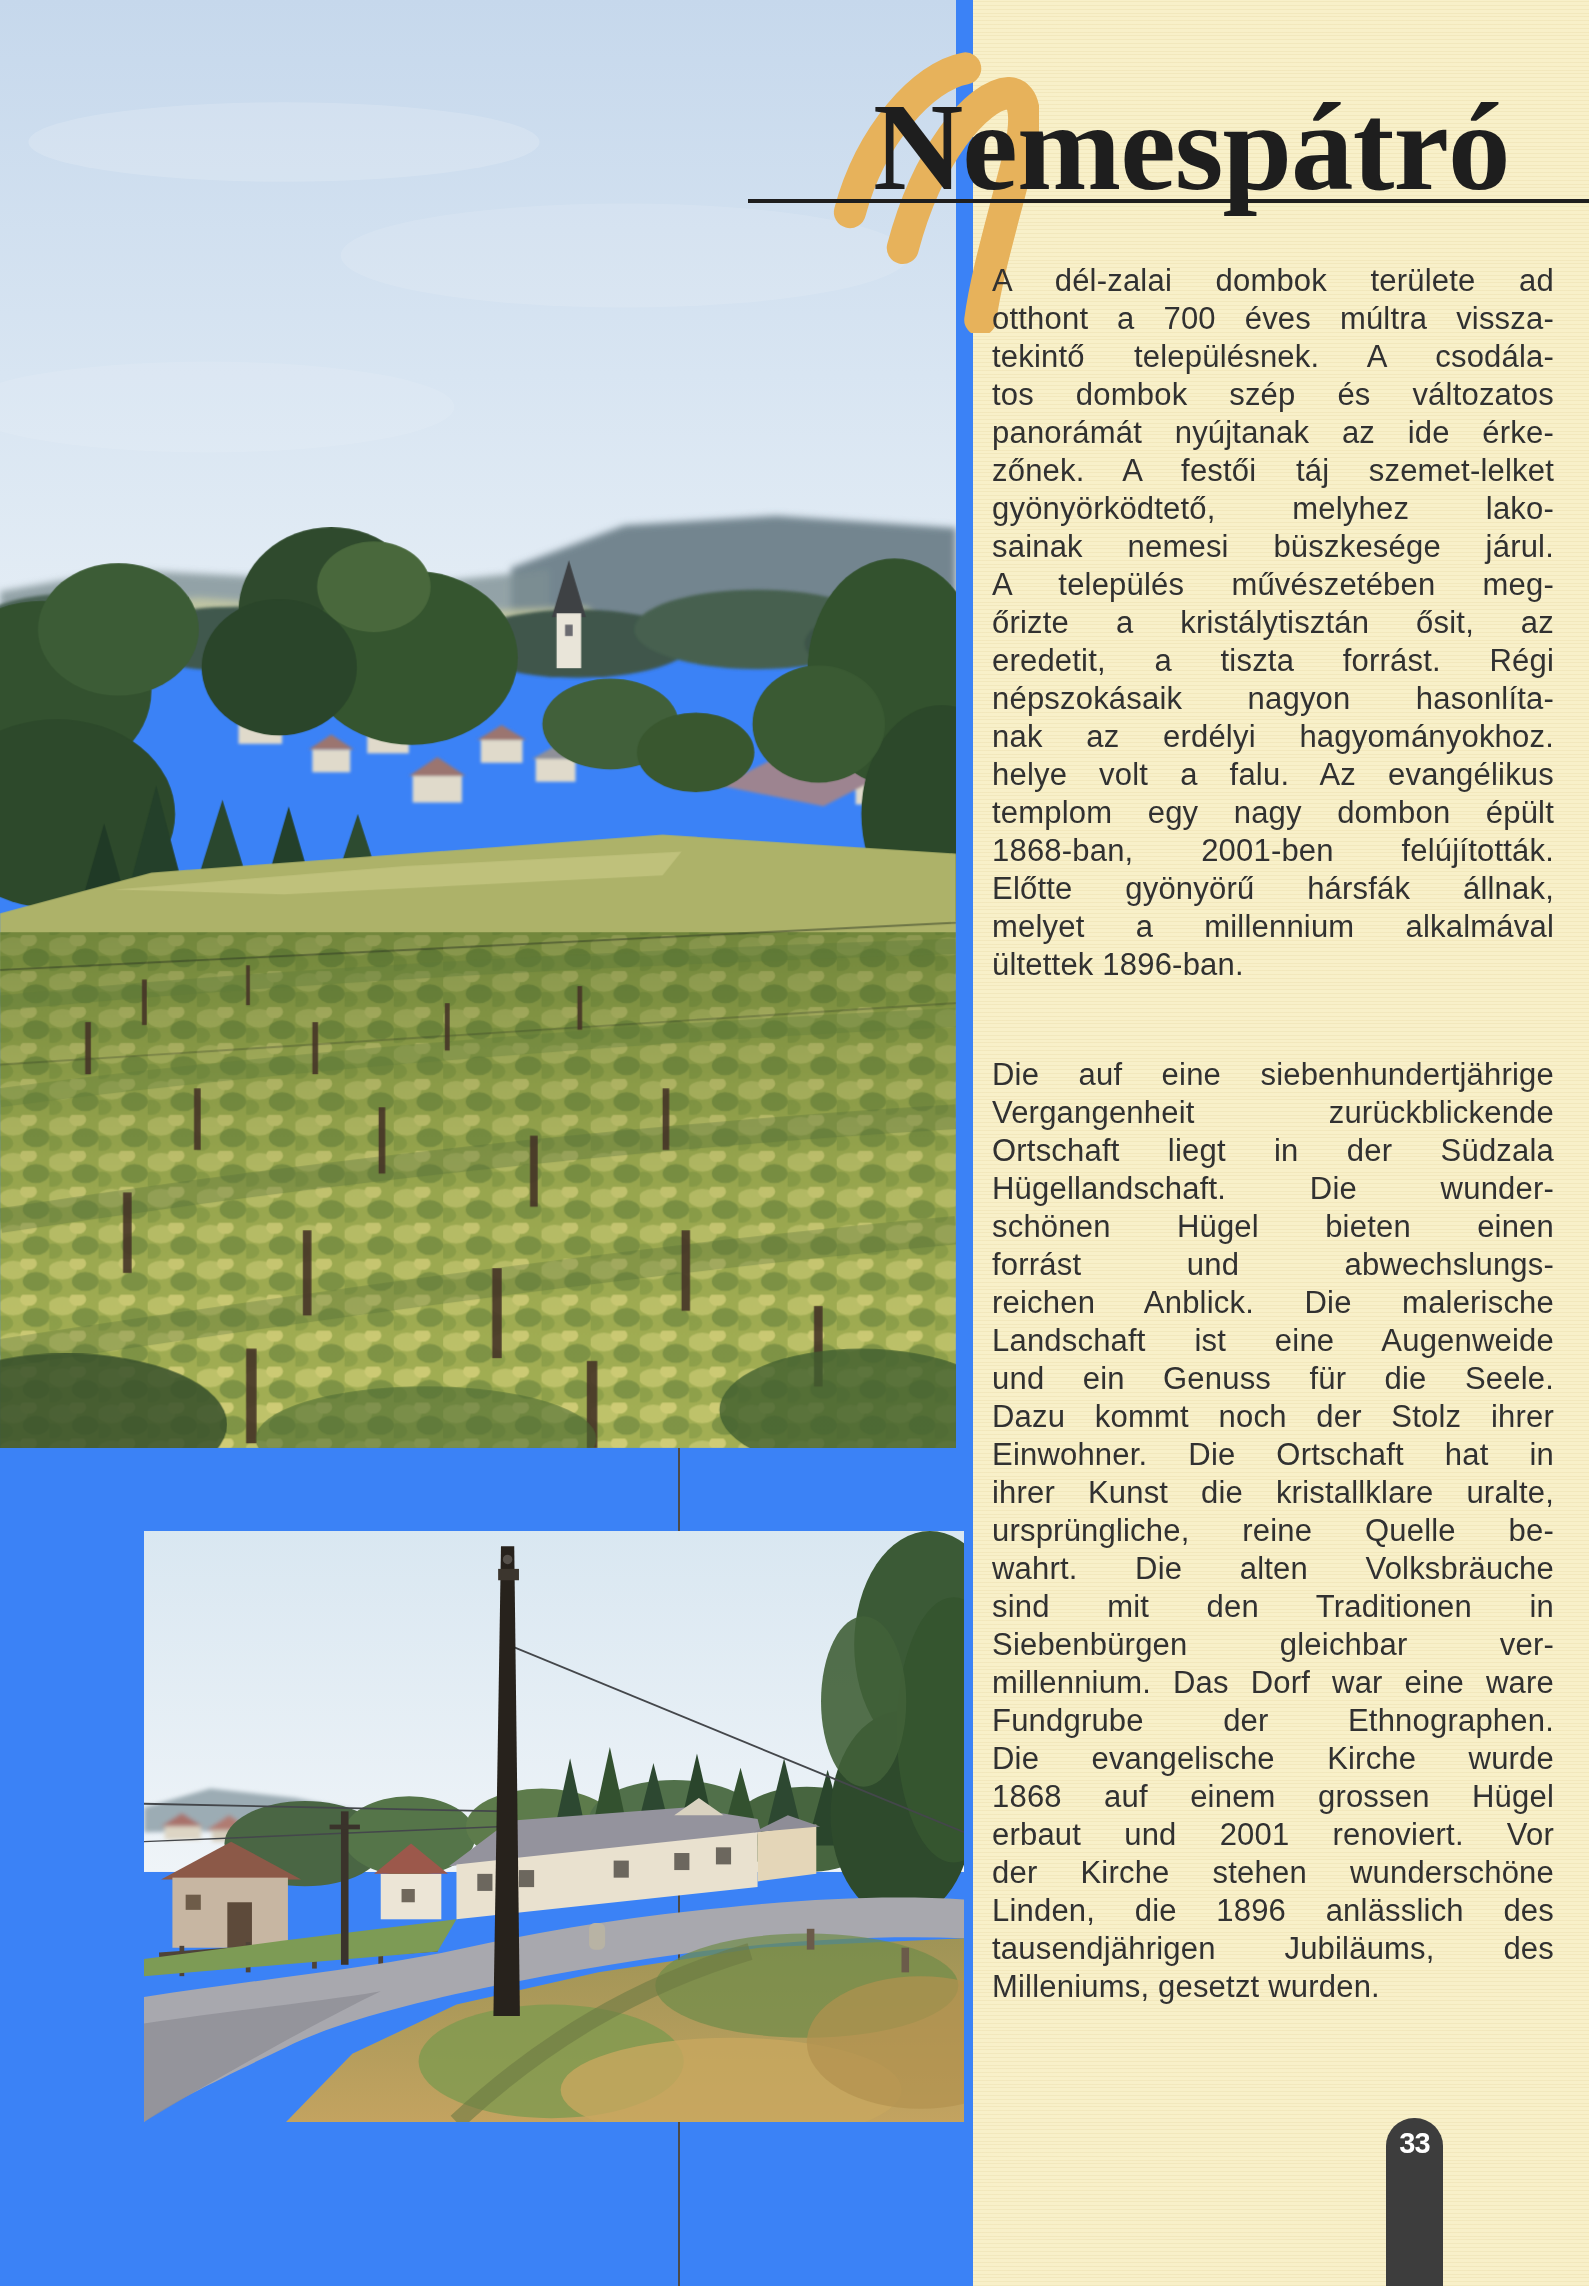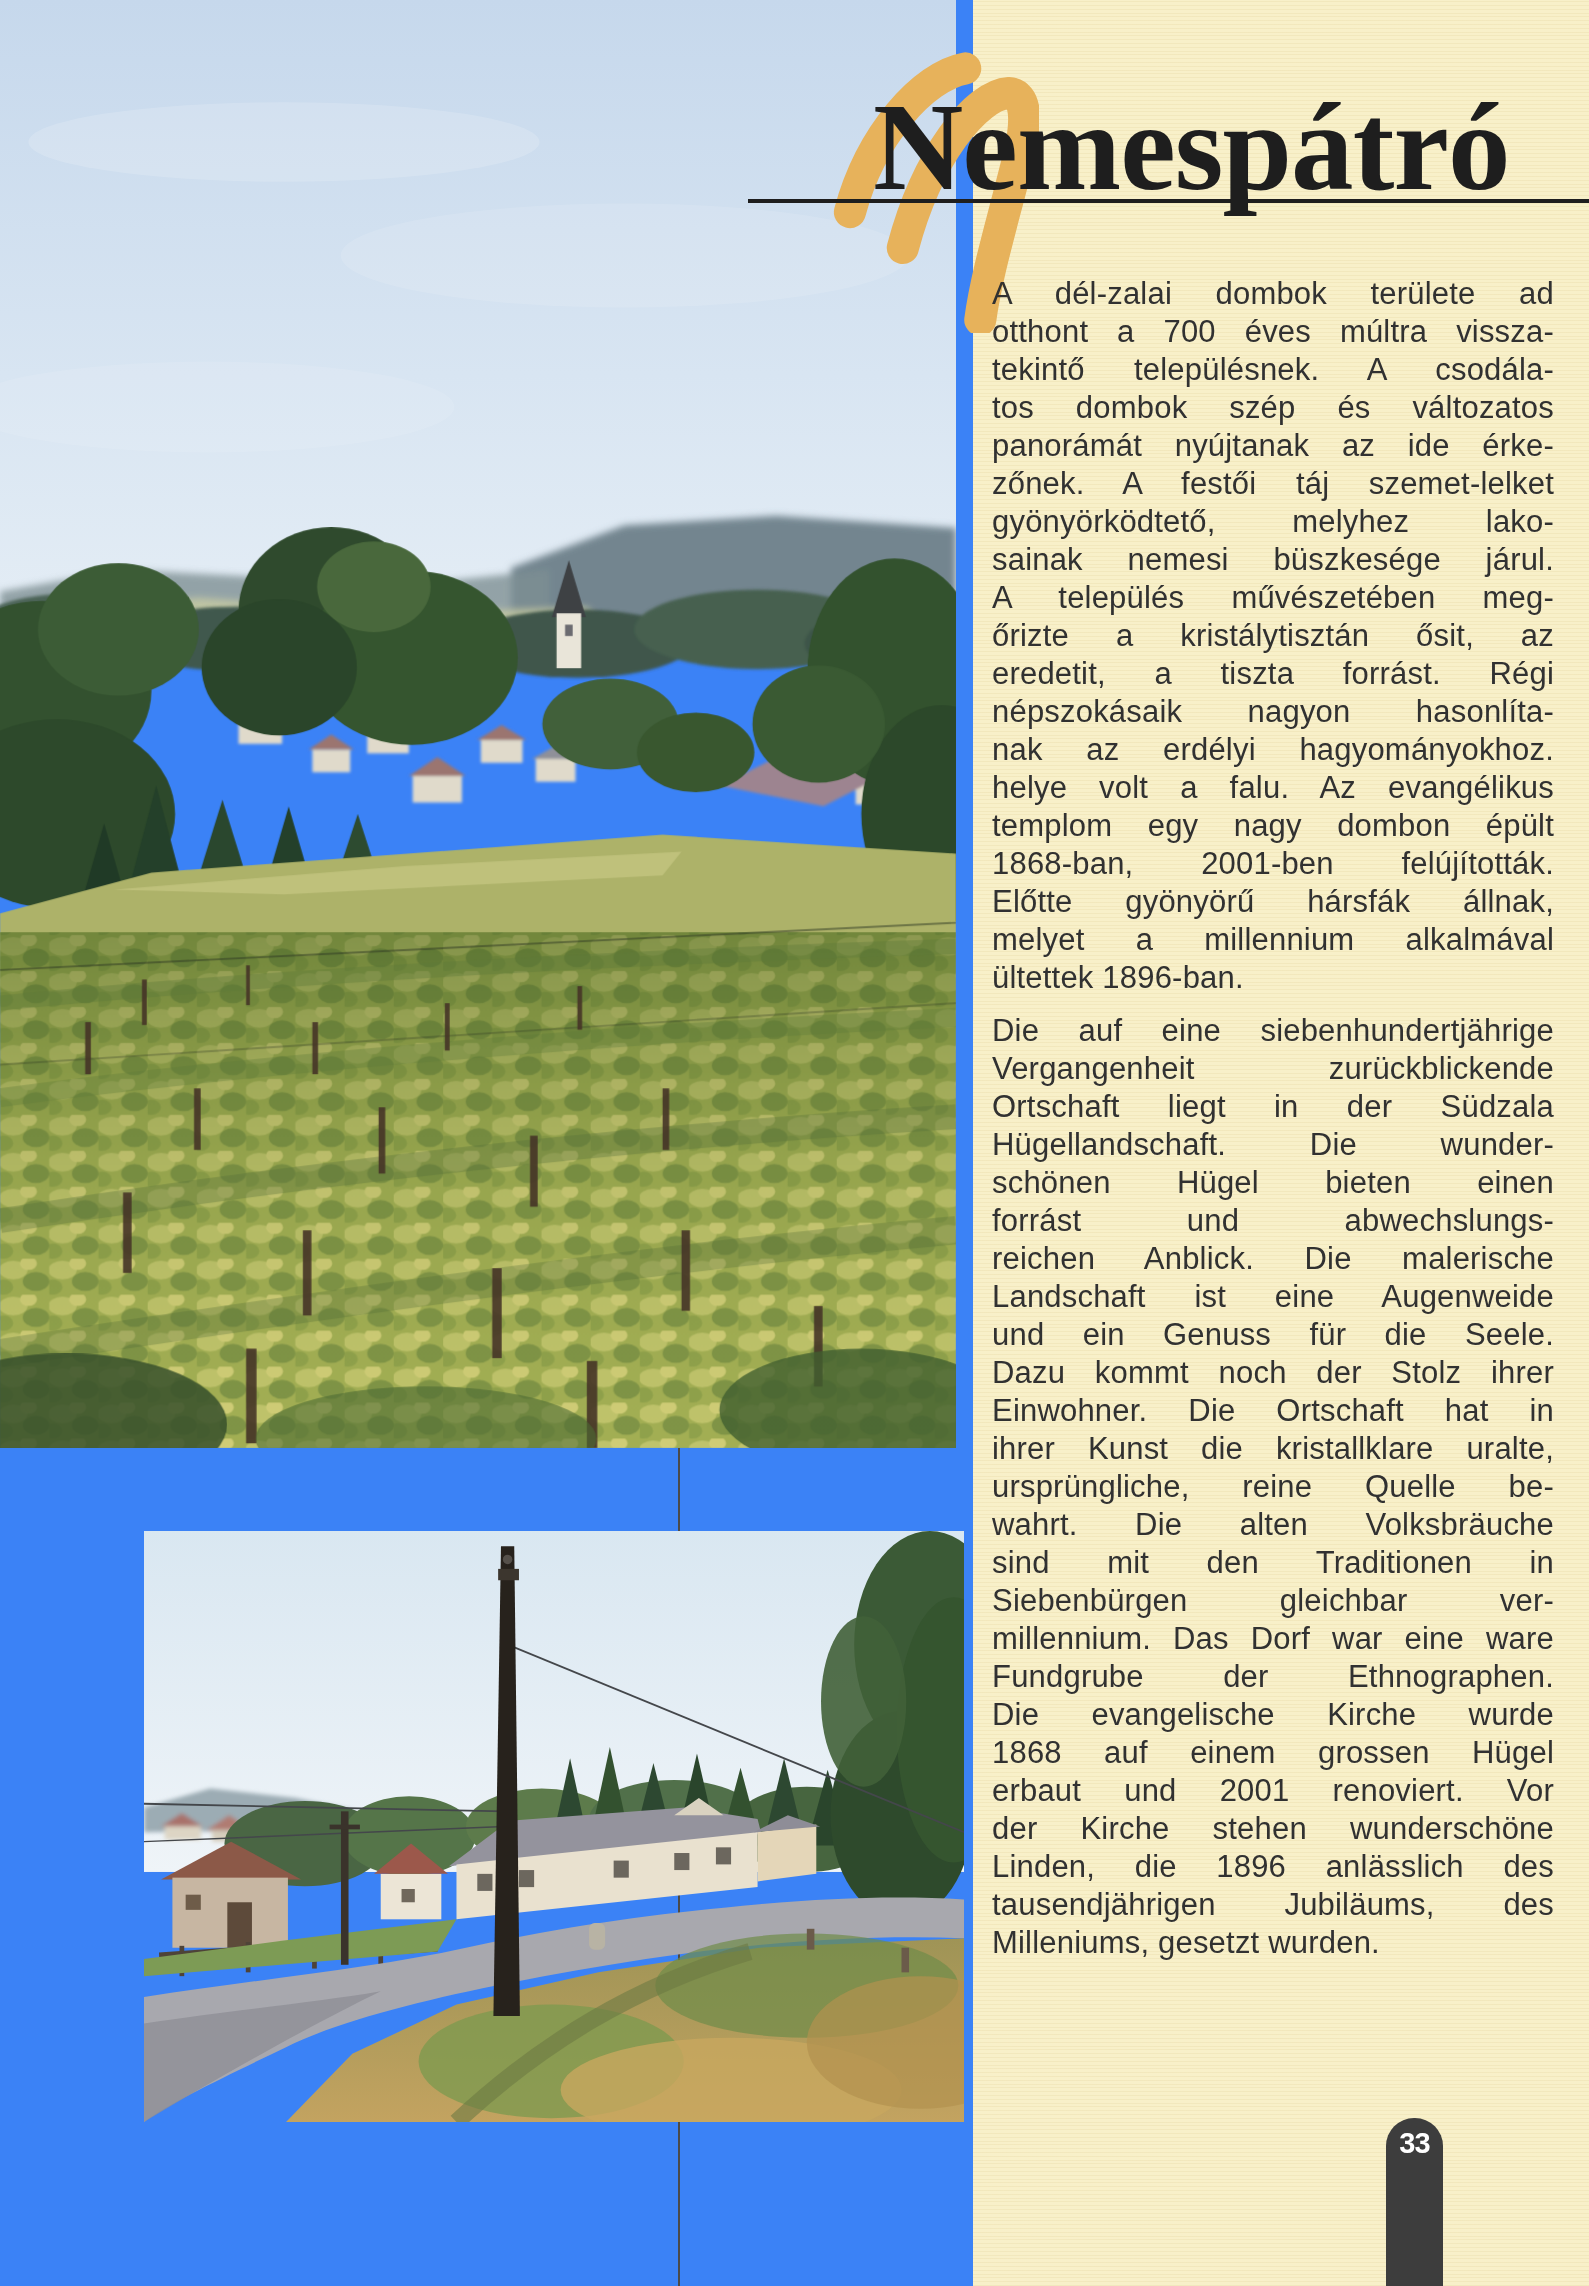--- a/index.html
+++ b/index.html
@@ -41,22 +41,22 @@
   #title-rule{
     position:absolute; left:748px; top:199px; width:842px; height:3.8px;
     background:var(--rule); z-index:5;
   }
   
   .textcol{
     position:absolute; left:992px; width:562px; z-index:6;
     color:var(--body_text); font-size:31px; line-height:38px;
     letter-spacing:0.2px;
   }
-  #hu-par{top:262px;margin-top:13px;}
-  #de-par{top:1012px;}
+  #hu-par{top:262px;}
+  #de-par{top:1056px;}
   .tline{text-align:justify; text-align-last:justify;}
   .tline.last{text-align-last:left;}
   
   #page-tab{
     position:absolute; left:1386px; top:2118px; width:57px; height:168px;
     background:var(--page_tab); border-radius:28px 28px 0 0; z-index:7;
     text-align:center;
   }
   #page-number{
     display:block; padding-top:11.4px;

